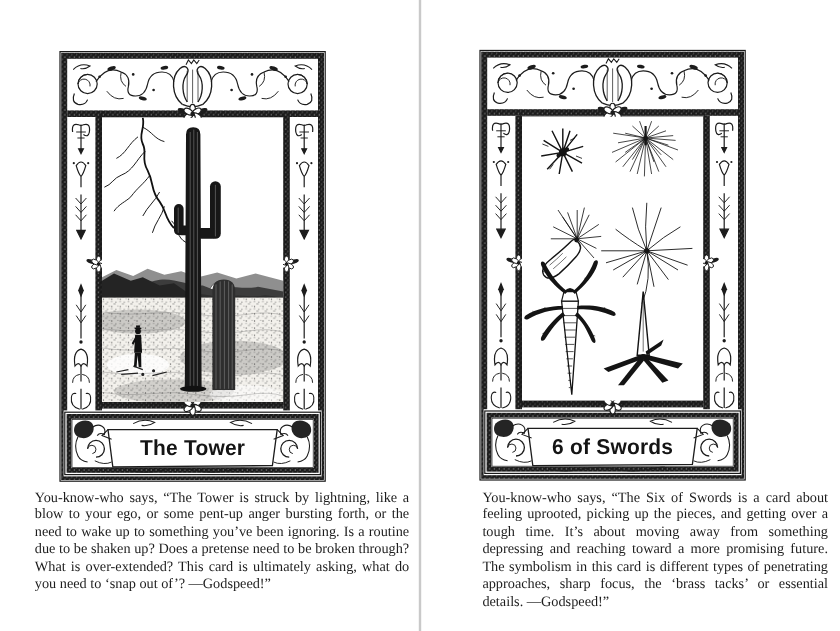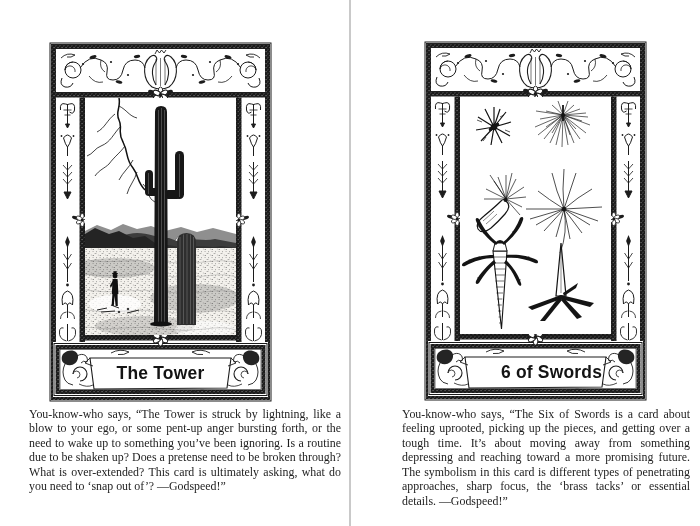--- a/index.html
+++ b/index.html
@@ -1,21 +1,21 @@
 <!DOCTYPE html>
 <html><head>
 <meta charset="utf-8">
 <style>
   html,body{margin:0;padding:0;background:#ffffff;}
   .page{position:relative;width:700px;height:526px;background:#fff;overflow:hidden;
         font-family:"Liberation Serif",serif;color:#1d1d1d;}
   .spread-divider{position:absolute;left:349px;top:0;width:2px;height:526px;background:#c9c9c9;}
   .card{position:absolute;width:223px;height:292px;}
   .card.left{left:49px;top:42px;}
-  .card.right{left:424px;top:41px;padding-left:32px;}
+  .card.right{left:399px;top:41px;}
   .card svg.card-svg{position:absolute;left:0;top:0;width:223px;height:360px;}
   .card-title{position:absolute;left:34px;right:34px;top:320.5px;text-align:center;
       font-family:"Liberation Sans",sans-serif;font-weight:700;font-size:18px;
       color:#141414;letter-spacing:.2px;transform:scaleX(.97);white-space:nowrap;}
   .caption{position:absolute;margin:0;text-align:justify;font-size:11.9px;line-height:14.45px;}
   .caption.left{left:29px;top:407px;width:312px;}
   .caption.right{left:402px;top:407px;width:288px;}
 </style>
 </head>
 <body>

